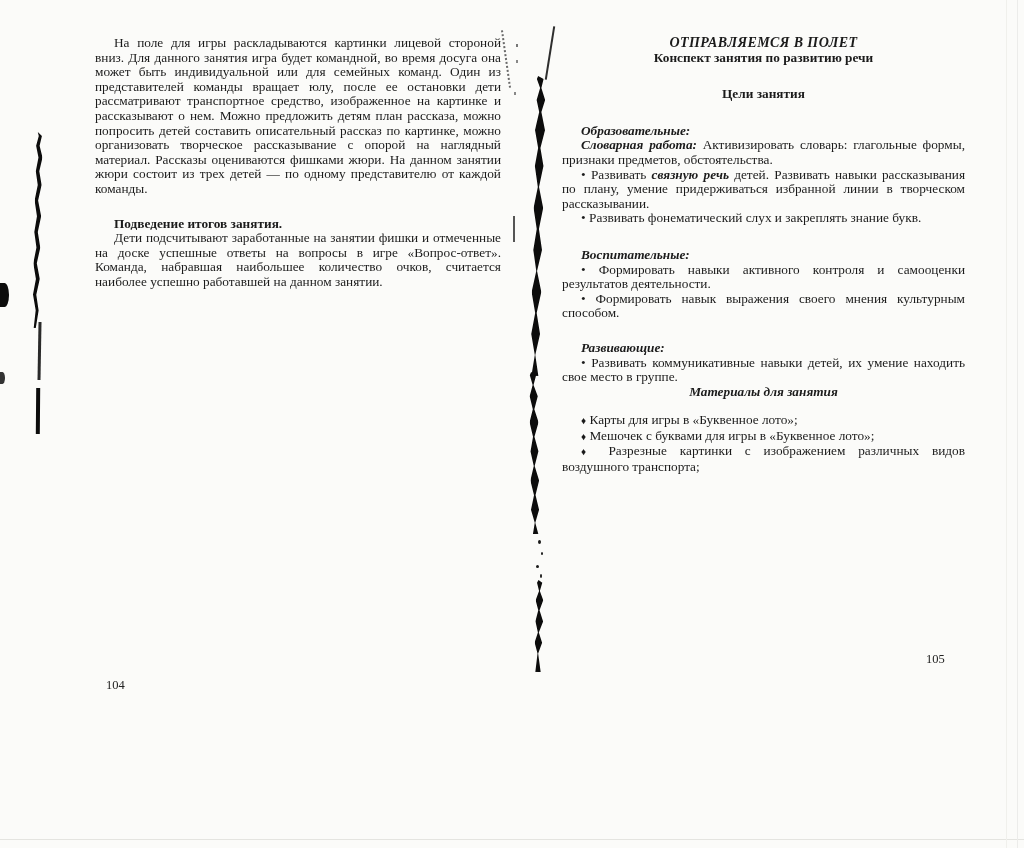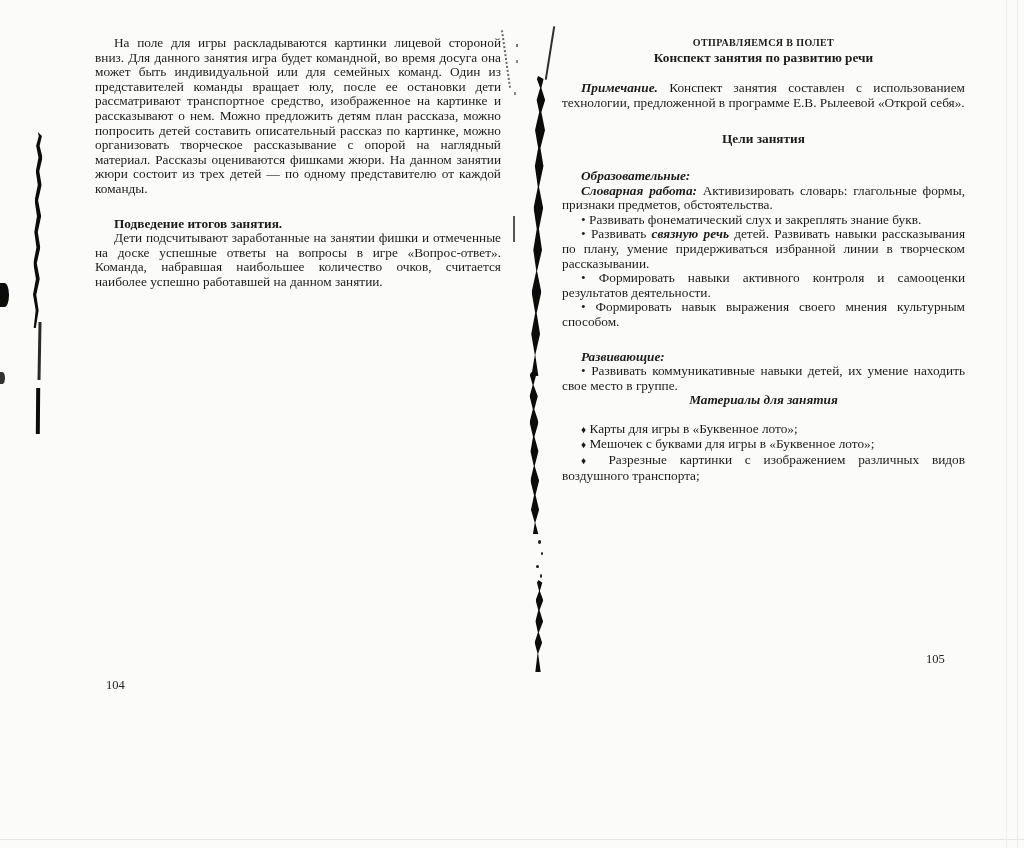--- a/index.html
+++ b/index.html
@@ -9,21 +9,21 @@
     font-family:"Liberation Serif","DejaVu Serif",serif;
     color:#1b1b1b;
   }
   .col{position:absolute;font-size:13.3px;line-height:14.6px;text-align:justify;}
   #left-col{left:95px;top:36px;width:406px;}
   #right-col{left:562px;top:36px;width:403px;}
   p{margin:0;text-indent:19px;}
   .b{font-weight:bold;}
   .bi{font-weight:bold;font-style:italic;}
   .center{text-align:center;text-indent:0;}
-  .title{font-size:10px;letter-spacing:.4px;}
+  .title{font-size:14px;letter-spacing:.4px;font-style:italic;}
   .mt-note{margin-top:16px;}
   .mt-goals{margin-top:22px;margin-bottom:22px;}
   .mt-sec{margin-top:22px;}
   .mt-sec2{margin-top:20px;}
   .mt-mat{}
   .mt-mat-first{margin-top:14px;}
   .mt-head{margin-top:20px;}
   .dmd{font-size:10px;}
   .pagenum{position:absolute;font-size:12.5px;color:#222;}
   #pagenum-left{left:106px;top:678px;}
@@ -62,35 +62,34 @@
   <p>На поле для игры раскладываются картинки лицевой стороной вниз. Для данного занятия игра будет командной, во время досуга она может быть индивидуальной или для семейных команд. Один из представителей команды вращает юлу, после ее остановки дети рассматривают транспортное средство, изображенное на картинке и рассказывают о нем. Можно предложить детям план рассказа, можно попросить детей составить описательный рассказ по картинке, можно организовать творческое рассказывание с опорой на наглядный материал. Рассказы оцениваются фишками жюри. На данном занятии жюри состоит из трех детей — по одному представителю от каждой команды.</p>
   <p class="b mt-head">Подведение итогов занятия.</p>
   <p>Дети подсчитывают заработанные на занятии фишки и отмеченные на доске успешные ответы на вопросы в игре «Вопрос-ответ». Команда, набравшая наибольшее количество очков, считается наиболее успешно работавшей на данном занятии.</p>
 </div>
 <div id="pagenum-left" class="pagenum">104</div>
 
 <div id="right-col" class="col">
   <p class="center b title">ОТПРАВЛЯЕМСЯ В ПОЛЕТ</p>
   <p class="center b">Конспект занятия по развитию речи</p>
 
-  <p class="mt-note"><span class="bi">Примечание.</span>
-    <span>Конспект занятия составлен с использованием технологии, предложенной в программе Е.В. Рылеевой «Открой себя».</span></p>
 
   <p class="center b mt-goals">Цели занятия</p>
 
   <p class="bi">Образовательные:</p>
   <p><span class="bi">Словарная работа:</span>
     <span>Активизировать словарь: глагольные формы, признаки предметов, обстоятельства.</span></p>
   <p><span>•</span>
-    <span>Развивать фонематический слух и закреплять знание букв.</span></p>
-  <p><span>•</span>
     <span>Развивать</span>
     <span class="bi">связную речь</span>
     <span>детей. Развивать навыки рассказывания по плану, умение придерживаться избранной линии в творческом рассказывании.</span></p>
+  <p><span>•</span>
+    <span>Развивать фонематический слух и закреплять знание букв.</span></p>
 
+  <p class="bi mt-sec">Воспитательные:</p>
   <p><span>•</span>
     <span>Формировать навыки активного контроля и самооценки результатов деятельности.</span></p>
   <p><span>•</span>
     <span>Формировать навык выражения своего мнения культурным способом.</span></p>
 
   <p class="bi mt-sec2">Развивающие:</p>
   <p><span>•</span>
     <span>Развивать коммуникативные навыки детей, их умение находить свое место в группе.</span></p>
 
   <p class="center bi mt-mat">Материалы для занятия</p>

